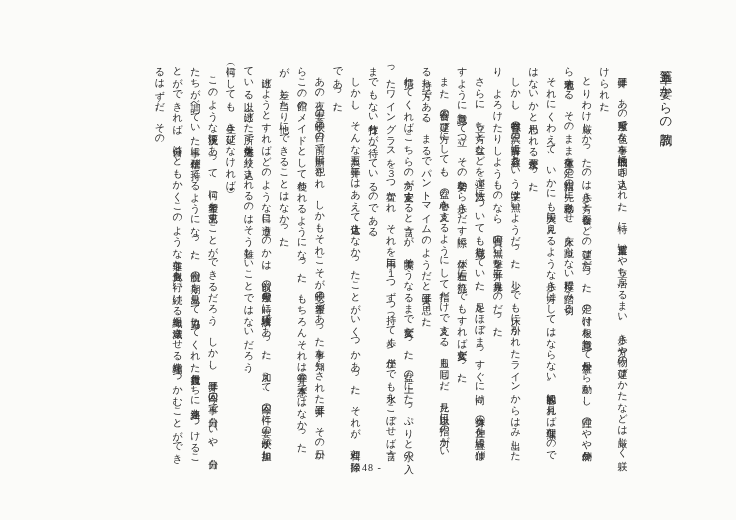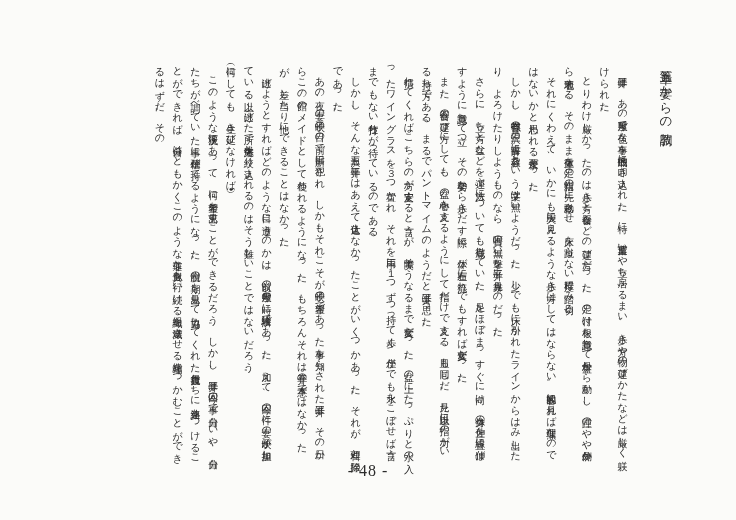--- a/index.html
+++ b/index.html
@@ -31,21 +31,21 @@
     font-size:10px;
     line-height:17.8px;
     letter-spacing:0;
   }
   .body-text p.indent{ text-indent:1em; }
   .page-number{
     position:absolute;
     left:0;right:0;
     top:462px;
     text-align:center;
-    font-size:16px;
+    font-size:10px;
     letter-spacing:1px;
     color:#2b2b2b;
   }
 </style>
 </head>
 <body>
 
 <div class="page">
   <div class="text-block">
     <h1 class="chapter-title">第五章　妻からの調教</h1>

